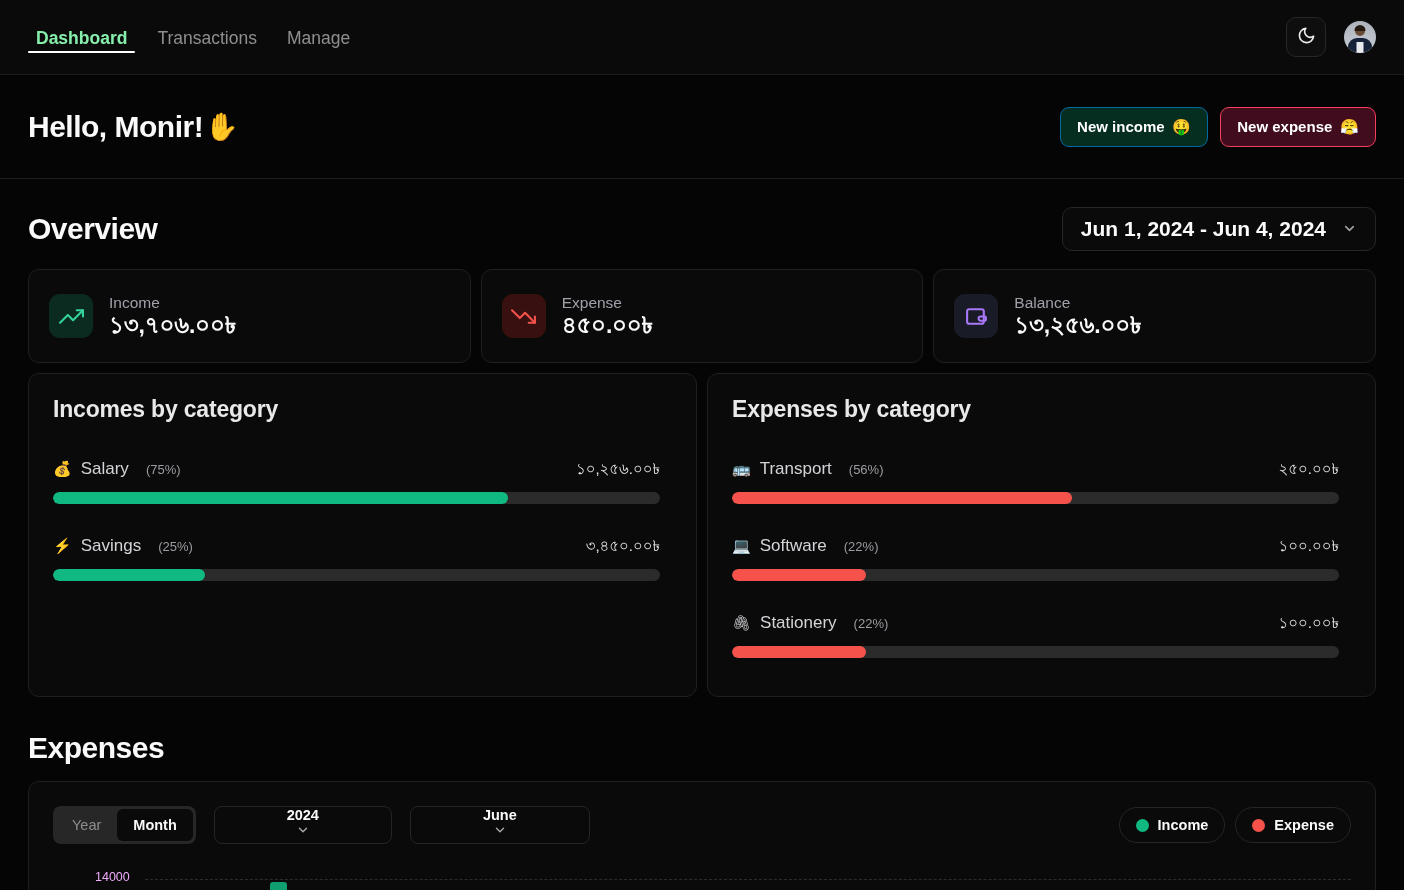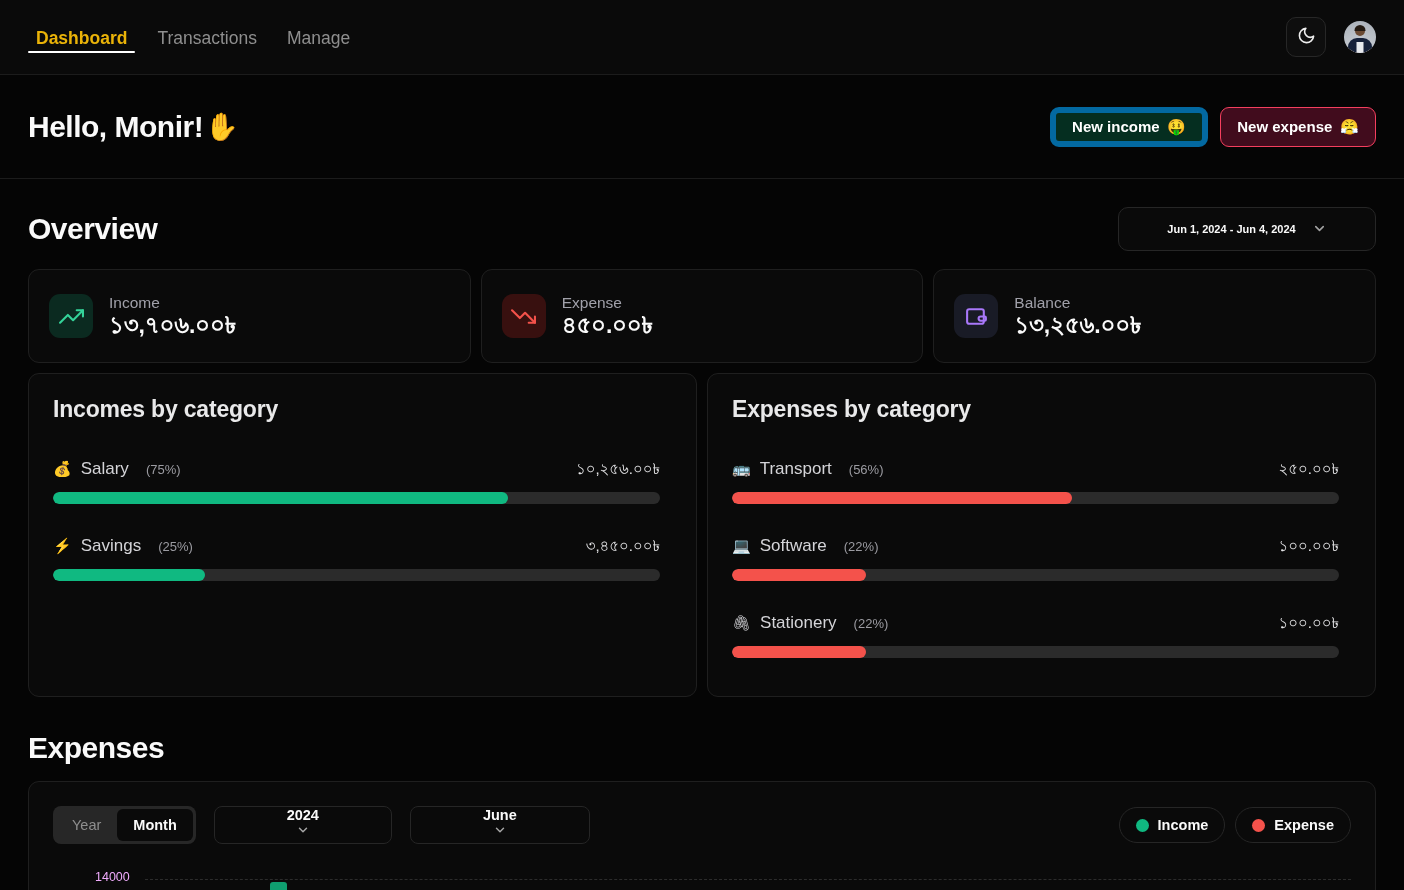--- a/index.html
+++ b/index.html
@@ -28,21 +28,21 @@
     -webkit-background-clip: text; background-clip: text;
     -webkit-text-fill-color: transparent; color: #f59e0b;
     white-space: nowrap;
   }
   .nav-links { display: flex; align-items: center; gap: 14px; height: 100%; }
   .nav-link {
     font-size: 17.5px; color: #8f8f8f; padding: 26px 8px 24px 8px;
     position: relative; white-space: nowrap;
     cursor: pointer; text-decoration: none;
   }
-  .nav-link.active { color: #eab308; font-weight: bold; }
+  .nav-link.active { color: #86efac; font-weight: bold; }
   .nav-link.active::after {
     content: ""; position: absolute; left: 0; right: 0; bottom: 20px;
     height: 2px; background: #ffffff; border-radius: 2px;
   }
   .nav-right { margin-left: auto; display: flex; align-items: center; gap: 18px; }
   .theme-btn {
     width: 40px; height: 40px; border-radius: 10px;
     border: 1px solid #272727; background: #0e0e0e;
     display: flex; align-items: center; justify-content: center;
     cursor: pointer;
@@ -86,38 +86,38 @@
     display: flex; align-items: center; gap: 2px;
   }
   .hello-emoji { font-size: 27px; }
   .hello-actions { margin-left: auto; display: flex; gap: 12px; }
   .btn {
     height: 40px; padding: 0 16px; border-radius: 9px;
     font-size: 15px; font-weight: bold; color: #fff;
     display: flex; align-items: center; gap: 8px;
     cursor: pointer; white-space: nowrap;
   }
-  .btn-income { background: #052e20; border: 6px solid #0369a1; }
+  .btn-income { background: #052e20; border: 1px solid #0369a1; }
   .btn-expense { background: #410c1d; border: 1px solid #f43f5e; }
   .btn .em { font-size: 15px; }
 
   
   .content { padding: 0 28px; }
   .section-head {
     display: flex; align-items: center;
     padding-top: 28px; padding-bottom: 18px; justify-content: space-between;
   }
   .section-title { font-size: 30px; font-weight: bold; letter-spacing: -0.5px; }
   .daterange {
     margin-left: auto;
     height: 44px; min-width: 258px; padding: 0 18px;
     border: 1px solid #262626; border-radius: 10px;
     background: #0a0a0a;
     display: flex; align-items: center; justify-content: center; gap: 16px;
-    font-size: 11px; font-weight: bold; color: #fafafa; cursor: pointer;
+    font-size: 21px; font-weight: bold; color: #fafafa; cursor: pointer;
   }
   .daterange svg { width: 15px; height: 15px; color: #a3a3a3; }
 
   
   .stats { display: flex; gap: 10px; }
   .stat-card {
     flex: 1; height: 94px;
     border: 1px solid #1f1f1f; border-radius: 11px;
     background: #0a0a0a;
     display: flex; align-items: center; gap: 16px;

